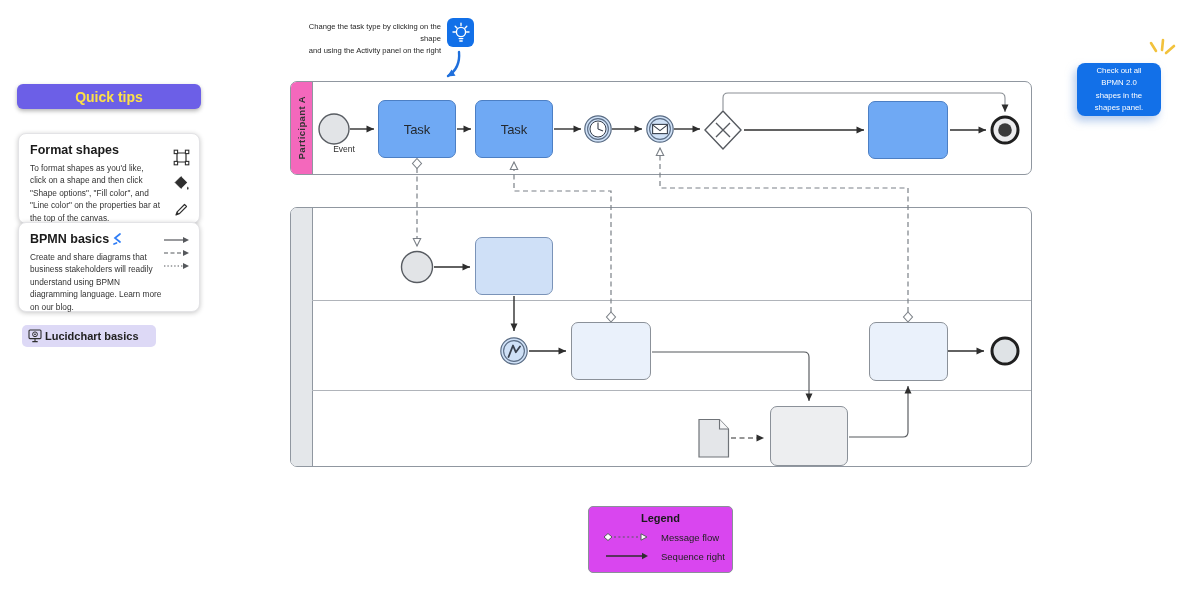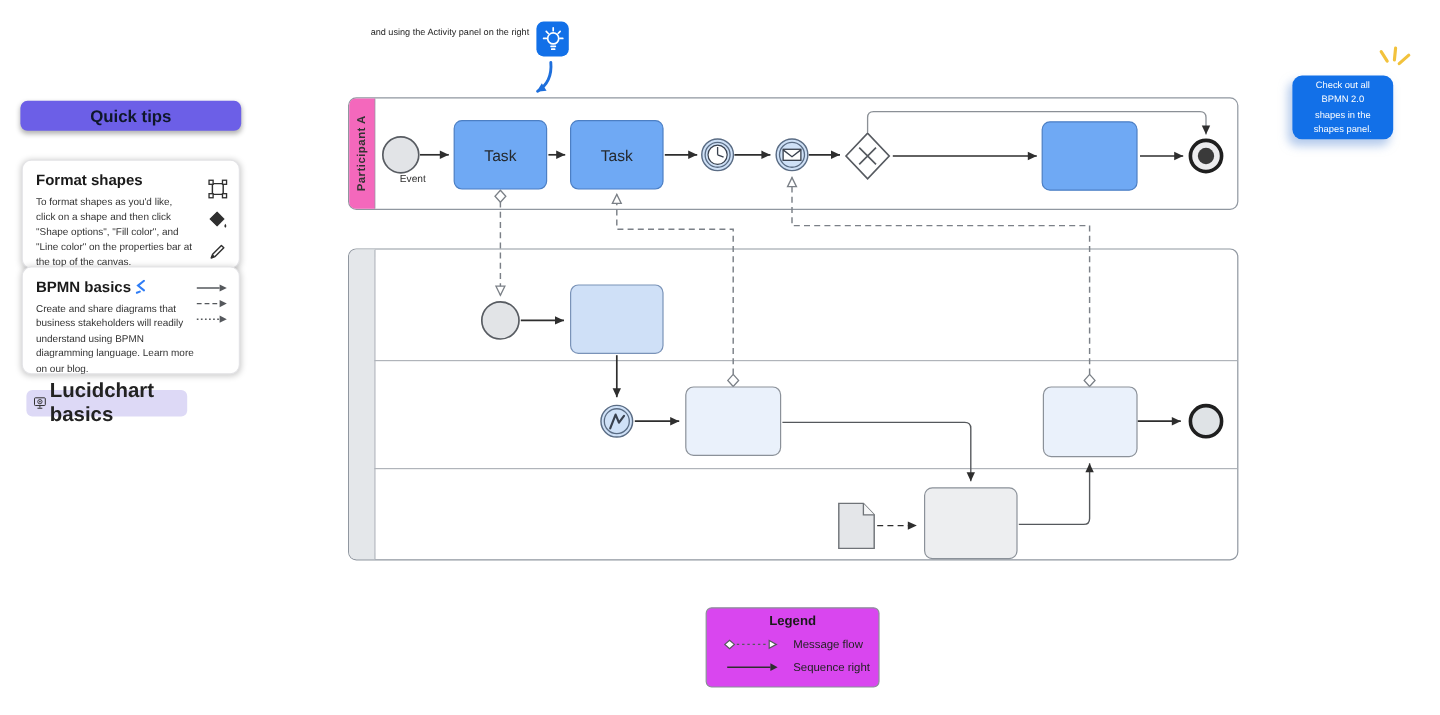--- a/index.html
+++ b/index.html
@@ -2,29 +2,29 @@
 <html style="--purple: #6C5FE7; --pink: #F468BC; --note_blue: #1270E8; --task_blue: #6FA9F4; --task_blue_border: #4C7FC4; --light_blue: #CFE0F7; --lighter_blue: #EAF1FB; --gray_task: #EDEEF0; --chip_bg: #DDD9F6;"><head>
 <meta charset="utf-8">
 <style>
   html,body{margin:0;padding:0;background:#fff;}
   #canvas{position:relative;width:1200px;height:596px;background:#fff;overflow:hidden;
           font-family:"Liberation Sans", sans-serif;color:#222;}
   .abs{position:absolute;}
 
   
   .quick-tips{left:17px;top:84px;width:184px;height:25px;background:var(--purple);
-    border-radius:6px;color:#0f172a;font-weight:bold;font-size:14px;display:flex;
+    border-radius:6px;color:#fde047;font-weight:bold;font-size:14px;display:flex;
     align-items:center;justify-content:center;box-shadow:0 2px 4px rgba(0,0,0,.3);}
   .tip-card{left:18px;width:182px;background:#fff;border:1px solid #e3e3e6;border-radius:8px;
     box-shadow:0 1px 5px rgba(0,0,0,.22);padding:9px 10px 8px 11px;box-sizing:border-box;}
   .tip-card h3{margin:0 0 5px 0;font-size:12.5px;color:#1a1a1a;display:flex;align-items:center;gap:4px;}
   .tip-card p{margin:0;font-size:8.3px;line-height:1.5;color:#333;width:132px;}
   .icon-col{position:absolute;right:9px;top:15px;display:flex;flex-direction:column;gap:9px;}
   .chip{left:22px;top:325px;width:122px;height:22px;background:var(--chip_bg);border-radius:5px;
-    display:flex;align-items:center;gap:3px;padding:0 6px;font-size:17px;font-weight:bold;color:#222;}
+    display:flex;align-items:center;gap:3px;padding:0 6px;font-size:11px;font-weight:bold;color:#222;}
 
   
   .task-tip-text{left:300px;top:21px;width:141px;text-align:right;font-size:7.6px;
     line-height:1.55;color:#1f1f1f;}
   .bulb-btn{left:447px;top:18px;width:27px;height:29px;background:var(--note_blue);border-radius:6px;
     display:flex;align-items:center;justify-content:center;}
   .blue-note{left:1077px;top:63px;width:84px;height:53px;background:var(--note_blue);border-radius:8px;
     color:#fff;font-size:7.8px;line-height:1.55;text-align:center;display:flex;align-items:center;
     justify-content:center;padding:3px 15px;box-sizing:border-box;
     box-shadow:-3px 5px 8px rgba(120,160,220,.55);}
@@ -118,20 +118,21 @@
     <svg width="14" height="14" viewBox="0 0 14 14">
       <rect x="1" y="1" width="12" height="8.6" rx="1" fill="none" stroke="#2f2f2f" stroke-width="1.1"></rect>
       <circle cx="7" cy="5.3" r="2.4" fill="none" stroke="#2f2f2f" stroke-width="1"></circle>
       <circle cx="7" cy="5.3" r="0.9" fill="#2f2f2f"></circle>
       <path d="M7,9.6 V12 M4.3,12.6 H9.7" stroke="#2f2f2f" stroke-width="1.1" fill="none"></path>
     </svg>
     <span>Lucidchart basics</span>
   </div>
 
   <div class="abs task-tip-text">
+    <div>Change the task type by clicking on the shape</div>
     <div>and using the Activity panel on the right</div>
   </div>
   <div class="abs bulb-btn">
     <svg width="22" height="24" viewBox="0 0 22 24">
       <circle cx="11" cy="11" r="4.6" fill="none" stroke="#fff" stroke-width="1.4"></circle>
       <path d="M9.2,17.6 H12.8 M9.8,20 H12.2" stroke="#fff" stroke-width="1.4" stroke-linecap="round"></path>
       <path d="M11,2.2 V4.6 M3,11 H5.4 M16.6,11 H19 M5.2,5.2 L6.9,6.9 M16.8,5.2 L15.1,6.9" stroke="#fff" stroke-width="1.4" stroke-linecap="round"></path>
     </svg>
   </div>
   <div class="abs blue-note">

